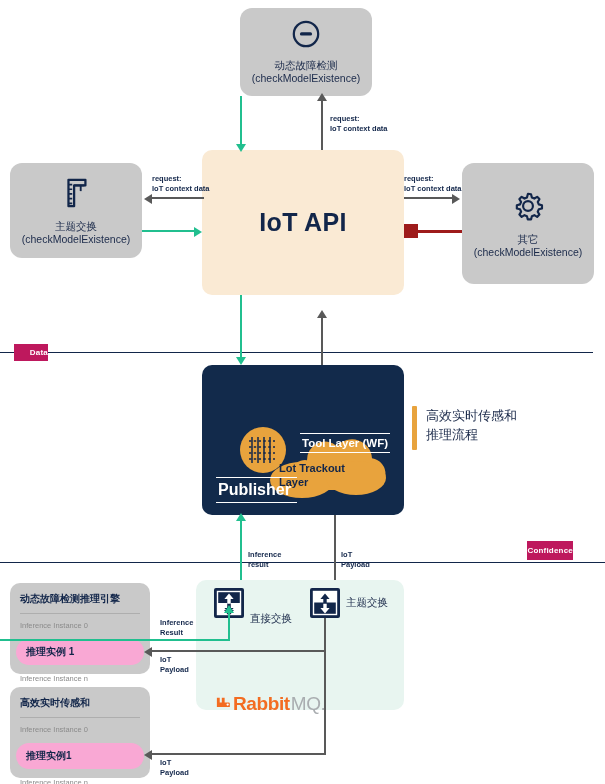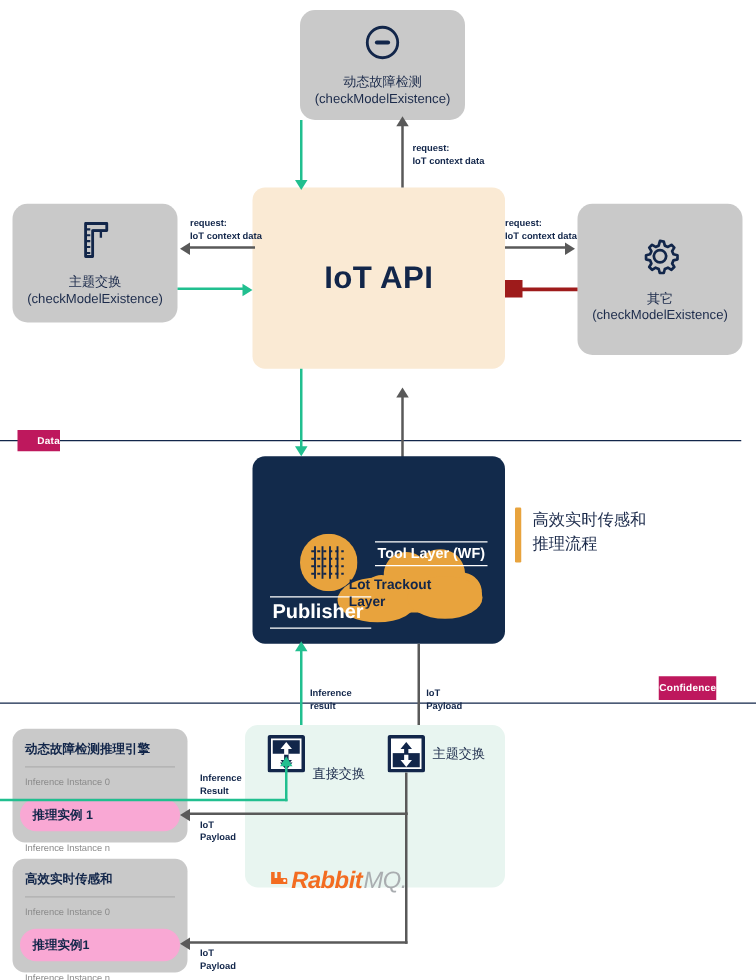--- a/index.html
+++ b/index.html
@@ -52,21 +52,21 @@
 
   
   .band-tag{
     background:#be185d;color:#ffffff;font-size:8px;font-weight:bold;
     display:flex;align-items:center;justify-content:flex-end;letter-spacing:.2px;
   }
   .hrule{background:#12264a;height:1.4px;}
 
   
   .mq{background:#e8f5f0;border-radius:10px;}
-  .mq-logo{position:absolute;left:215px;top:692px;display:flex;align-items:flex-end;gap:1px;z-index:6;font-style:italic;}
+  .mq-logo{position:absolute;left:215px;top:692px;display:flex;align-items:flex-end;gap:1px;z-index:6;}
   .mq-name{font-size:19px;letter-spacing:-.4px;line-height:19px;}
   .mq-orange{color:#f36c21;font-weight:bold;}
   .mq-grey{color:#a9adb0;}
 
   .exch-label{font-size:10.5px;color:#1b2a4a;}
 
   
   .eng{background:#c9c9c9;border-radius:10px;padding:0;}
   .eng-title{font-size:10px;font-weight:bold;color:#12264a;padding:9px 10px 7px 10px;}
   .eng-sep{height:1px;background:#aeaeae;margin:0 10px;}

